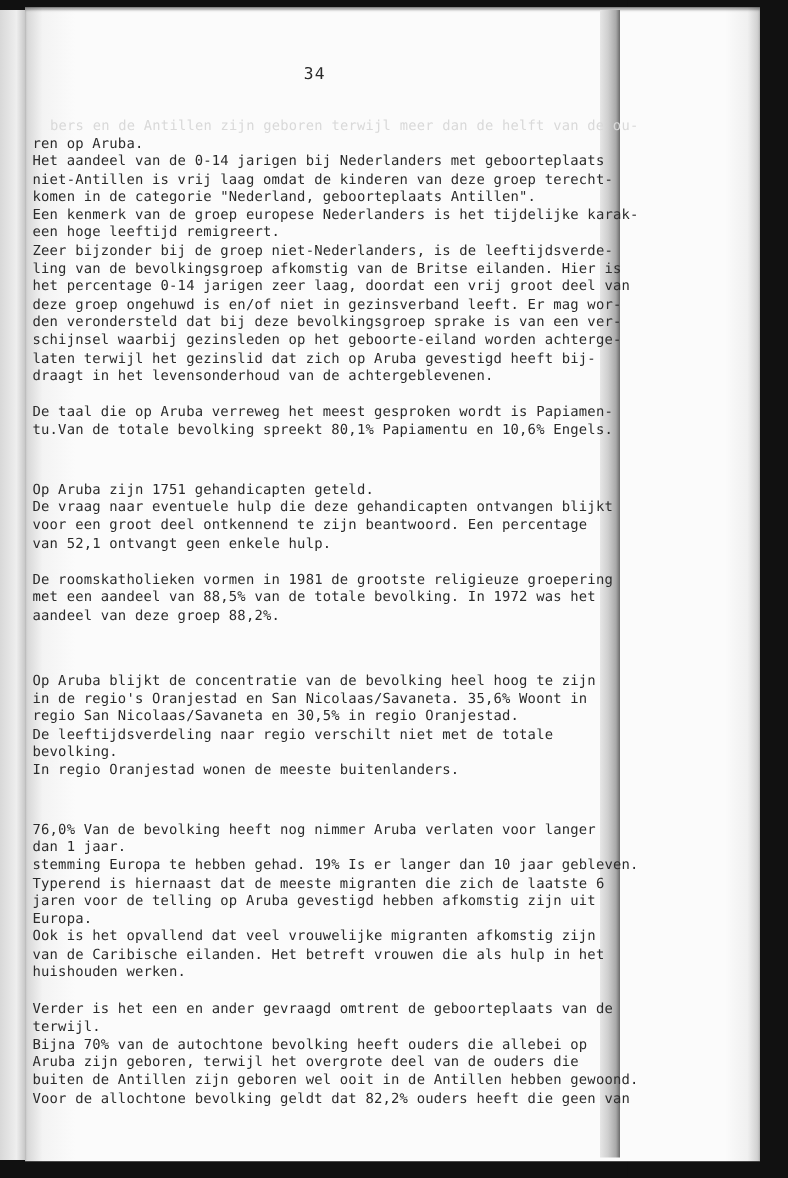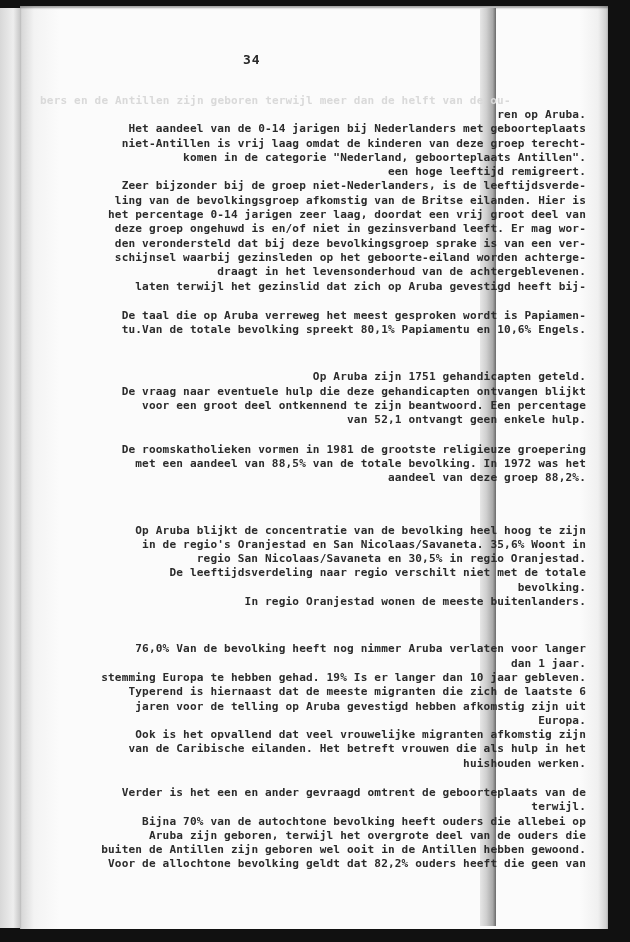--- a/index.html
+++ b/index.html
@@ -8,21 +8,20 @@
       width: 630px;
       height: 942px;
       background: #111111;
       overflow: hidden;
     }
     .scan {
       position: relative;
       width: 502px;
       height: 942px;
       background: #111111;
-      font-weight: bold;
     }
     .prev-page-edge {
       position: absolute;
       left: 0;
       top: 8px;
       width: 22px;
       height: 920px;
       background: linear-gradient(to right, #d8d8d8, #eeeeee 60%, #bdbdbd);
     }
     .page {
@@ -66,21 +65,21 @@
       position: absolute;
       left: 26px;
       top: 108px;
       width: 560px;
       font-family: "DejaVu Sans Mono", monospace;
       font-size: 11.1px;
       line-height: 14.3px;
       color: #2b2b2b;
       letter-spacing: 0.15px;
     }
-    .para { margin: 0; text-align: right; }
+    .para { margin: 0; }
     .line { display: block; white-space: pre; }
     .gap-1 { height: 15px; }
     .gap-2 { height: 33px; }
     .gap-3 { height: 38px; }
   </style>
 </head>
 <body>
 
 <div class="scan">
   <div class="prev-page-edge"></div>
@@ -90,29 +89,30 @@
   <div class="page-number">34</div>
   <div class="bleed">bers en de Antillen zijn geboren terwijl meer dan de helft van de ou-</div>
 
   <div class="body-text">
 
     <div class="para">
       <span class="line">ren op Aruba.</span>
       <span class="line">Het aandeel van de 0-14 jarigen bij Nederlanders met geboorteplaats</span>
       <span class="line">niet-Antillen is vrij laag omdat de kinderen van deze groep terecht-</span>
       <span class="line">komen in de categorie "Nederland, geboorteplaats Antillen".</span>
+      <span class="line">Een kenmerk van de groep europese Nederlanders is het tijdelijke karak-</span>
       <span class="line">een hoge leeftijd remigreert.</span>
       <span class="line">Zeer bijzonder bij de groep niet-Nederlanders, is de leeftijdsverde-</span>
       <span class="line">ling van de bevolkingsgroep afkomstig van de Britse eilanden. Hier is</span>
       <span class="line">het percentage 0-14 jarigen zeer laag, doordat een vrij groot deel van</span>
       <span class="line">deze groep ongehuwd is en/of niet in gezinsverband leeft. Er mag wor-</span>
       <span class="line">den verondersteld dat bij deze bevolkingsgroep sprake is van een ver-</span>
       <span class="line">schijnsel waarbij gezinsleden op het geboorte-eiland worden achterge-</span>
+      <span class="line">laten terwijl het gezinslid dat zich op Aruba gevestigd heeft bij-</span>
       <span class="line">draagt in het levensonderhoud van de achtergeblevenen.</span>
-      <span class="line">laten terwijl het gezinslid dat zich op Aruba gevestigd heeft bij-</span>
     </div>
     <div class="gap-1"></div>
 
     <div class="para">
       <span class="line">De taal die op Aruba verreweg het meest gesproken wordt is Papiamen-</span>
       <span class="line">tu.Van de totale bevolking spreekt 80,1% Papiamentu en 10,6% Engels.</span>
     </div>
     <div class="gap-2"></div>
 
     <div class="para">

